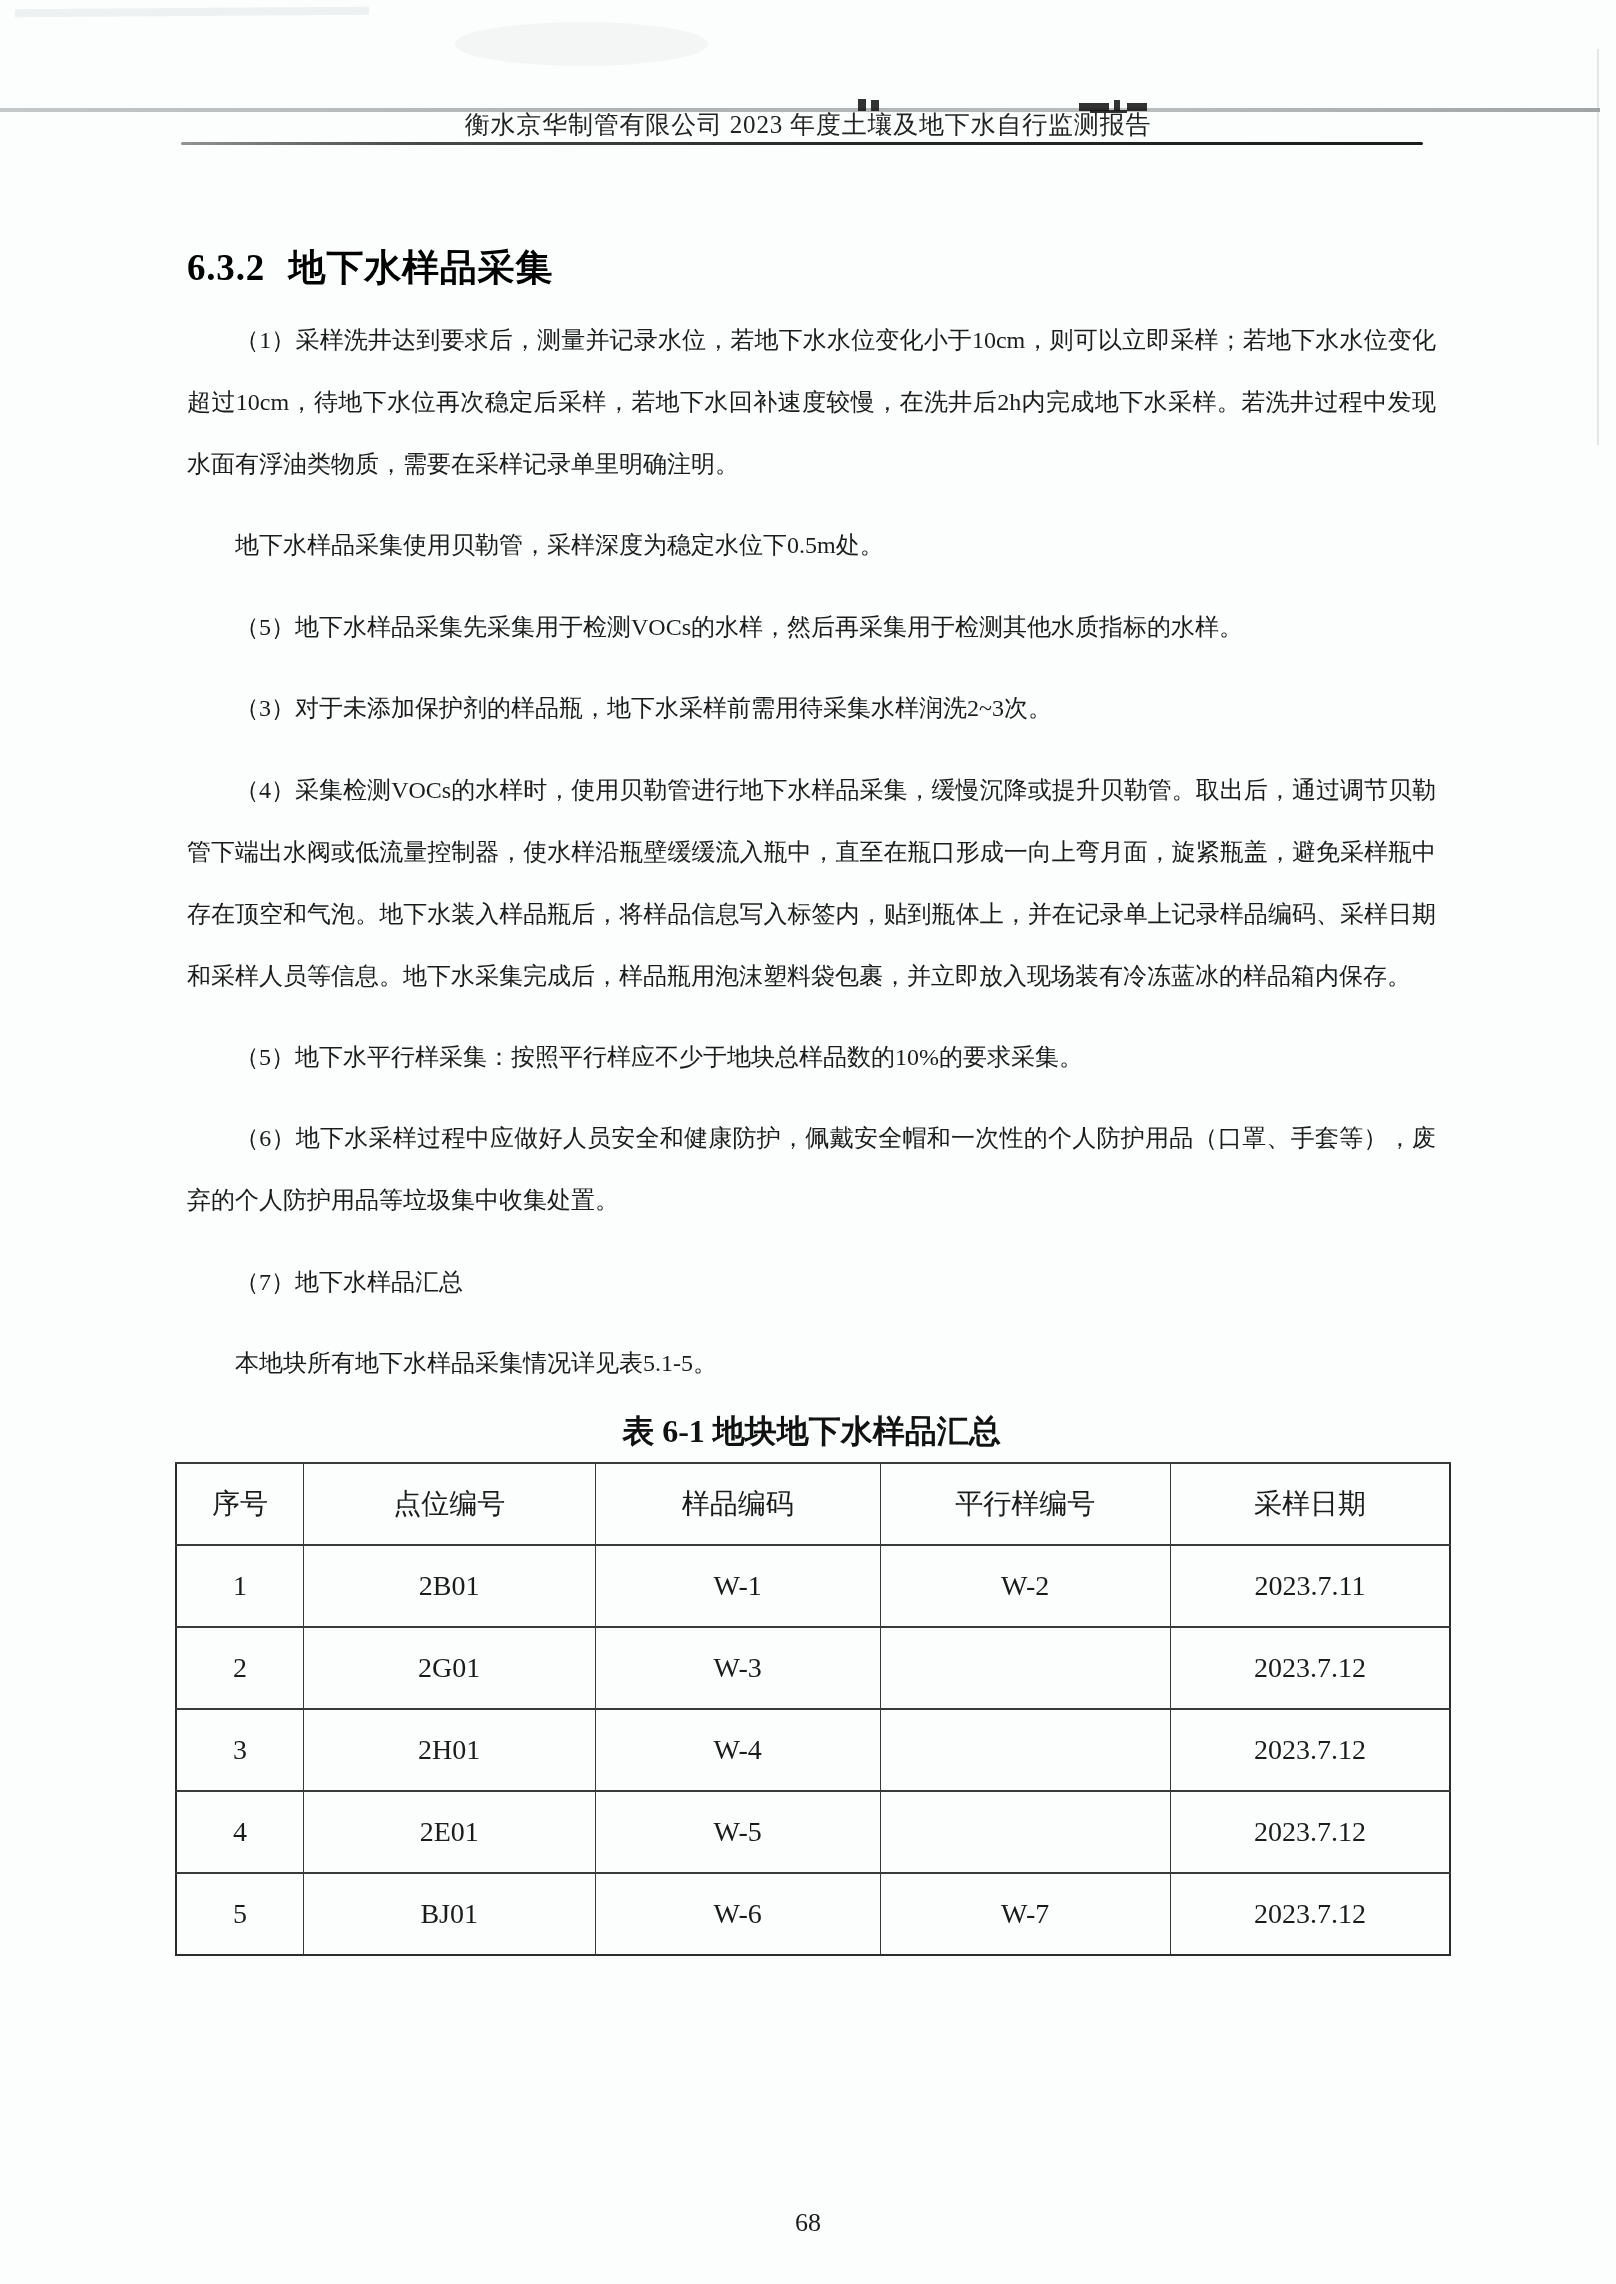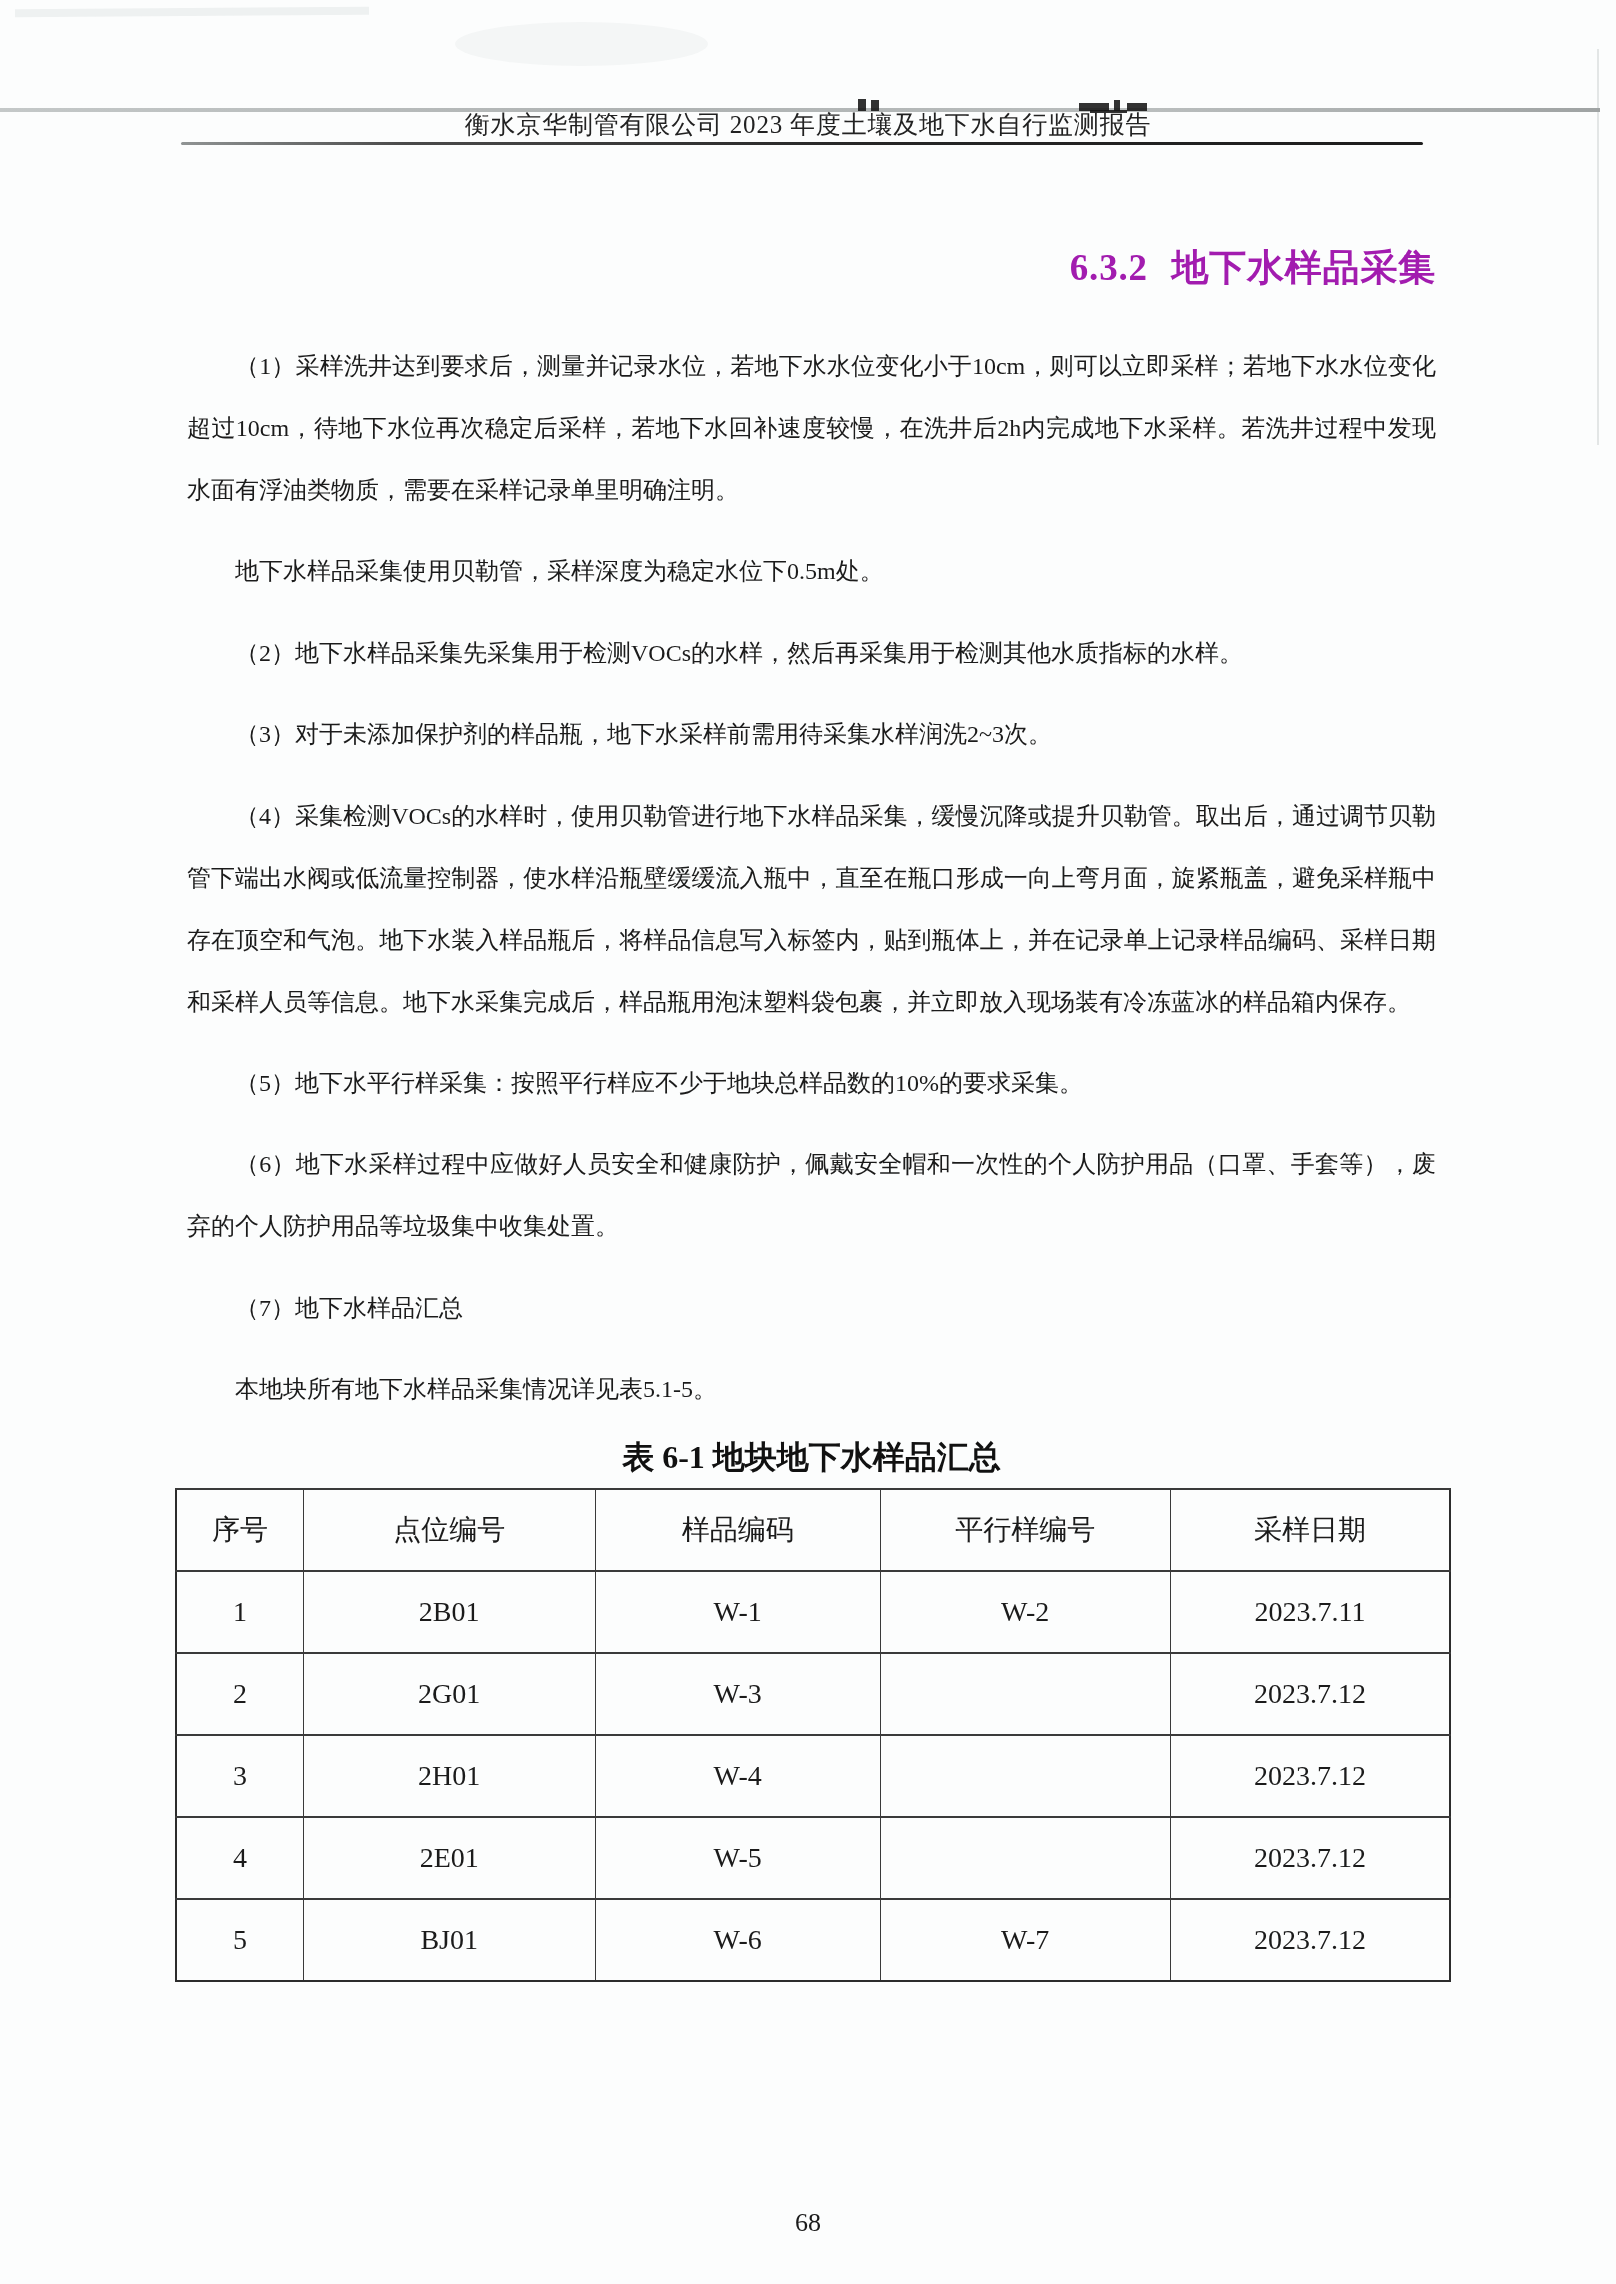--- a/index.html
+++ b/index.html
@@ -38,22 +38,22 @@
   .smudge.b1 { left:1079px; top:103px; width:30px; height:7.6px; }
   .smudge.b2 { left:1114px; top:100px; width:5.9px;  height:11px; }
   .smudge.b3 { left:1127px; top:103px; width:20px; height:7.6px; }
   .smudge.b4 { left:1090px; top:110px; width:37px; height:3.4px; }
   
   .content {
     position:absolute; left:187px; top:0; width:1249px;
     padding-top:246px;
   }
   .section-heading {
-    margin:0 0 45px 0; font-size:37px; font-weight:bold;
-    line-height:44px; color:#a21caf; letter-spacing:0.8px;text-align:right;
+    margin:0 0 19px 0; font-size:37px; font-weight:bold;
+    line-height:44px; color:#000000; letter-spacing:0.8px;
   }
   .section-heading .num { margin-right:23.6px; }
   .para {
     margin:0 0 19.4px 0; font-size:24px; line-height:62px;
     text-align:justify; text-justify:inter-ideograph;
     text-indent:2em; color:#1b1b1b;
   }
   .table-title {
     margin:-13.5px 0 0 0; font-size:32px; font-weight:bold;
     line-height:62px; text-align:center; text-indent:0; color:#111;
@@ -95,21 +95,21 @@
     <div class="header-title">衡水京华制管有限公司 2023 年度土壤及地下水自行监测报告</div>
     <div class="header-underline"></div>
   </div>
 
   <div class="content">
 
     <h2 class="section-heading"><span class="num">6.3.2</span><span>地下水样品采集</span></h2>
 
     <p class="para">（1）采样洗井达到要求后，测量并记录水位，若地下水水位变化小于10cm，则可以立即采样；若地下水水位变化超过10cm，待地下水位再次稳定后采样，若地下水回补速度较慢，在洗井后2h内完成地下水采样。若洗井过程中发现水面有浮油类物质，需要在采样记录单里明确注明。</p>
     <p class="para">地下水样品采集使用贝勒管，采样深度为稳定水位下0.5m处。</p>
-    <p class="para">（2）地下水样品采集先采集用于检测VOCs的水样，然后再采集用于检测其他水质指标的水样。</p>
+    <p class="para">（5）地下水样品采集先采集用于检测VOCs的水样，然后再采集用于检测其他水质指标的水样。</p>
     <p class="para">（3）对于未添加保护剂的样品瓶，地下水采样前需用待采集水样润洗2~3次。</p>
     <p class="para">（4）采集检测VOCs的水样时，使用贝勒管进行地下水样品采集，缓慢沉降或提升贝勒管。取出后，通过调节贝勒管下端出水阀或低流量控制器，使水样沿瓶壁缓缓流入瓶中，直至在瓶口形成一向上弯月面，旋紧瓶盖，避免采样瓶中存在顶空和气泡。地下水装入样品瓶后，将样品信息写入标签内，贴到瓶体上，并在记录单上记录样品编码、采样日期和采样人员等信息。地下水采集完成后，样品瓶用泡沫塑料袋包裹，并立即放入现场装有冷冻蓝冰的样品箱内保存。</p>
     <p class="para">（5）地下水平行样采集：按照平行样应不少于地块总样品数的10%的要求采集。</p>
     <p class="para">（6）地下水采样过程中应做好人员安全和健康防护，佩戴安全帽和一次性的个人防护用品（口罩、手套等），废弃的个人防护用品等垃圾集中收集处置。</p>
     <p class="para">（7）地下水样品汇总</p>
     <p class="para">本地块所有地下水样品采集情况详见表5.1-5。</p>
 
     <div class="table-title">表 6-1 地块地下水样品汇总</div>
 
     <table class="sample-table">

